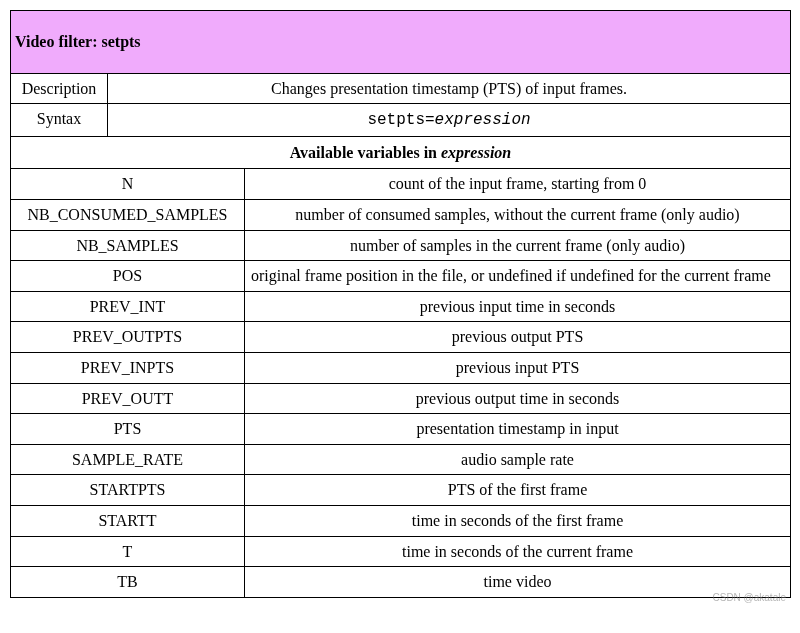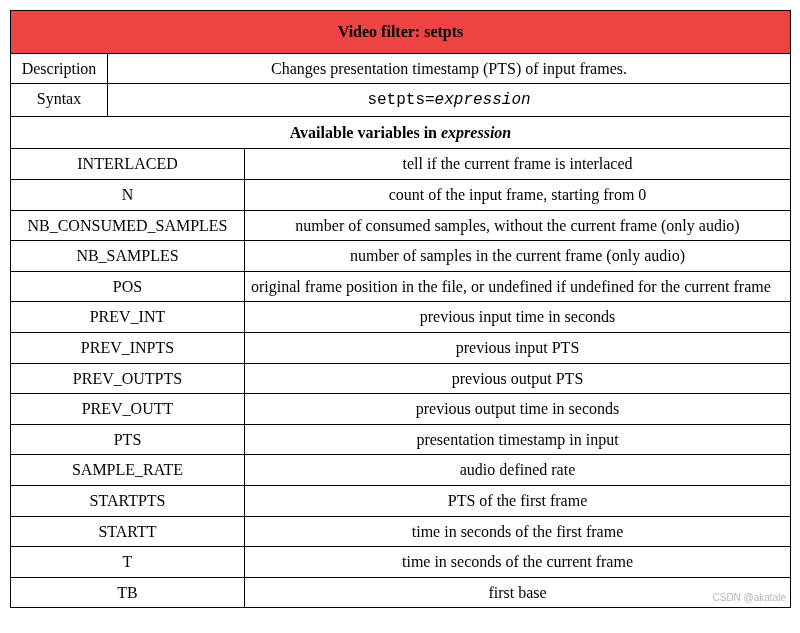--- a/index.html
+++ b/index.html
@@ -16,24 +16,24 @@
     table-layout: fixed;
   }
   td, th {
     border: 1px solid #000000;
     padding: 4px 6px;
     vertical-align: top;
     text-align: center;
     line-height: 1.35;
   }
   .title-row td {
-    background: #ef4444;
-    text-align: center;
+    background: #f0abfc;
+    text-align: left;
     font-weight: bold;
-    padding: 10px 4px;
+    padding: 20px 4px;
   }
   .subheader-row td {
     text-align: center;
     font-weight: bold;
     padding: 5px 16px;
   }
   .desc-label {
   }
   .syntax-label {
   }
@@ -87,76 +87,72 @@
     </td>
   </tr>
 
   <tr class="subheader-row">
     <td colspan="3">
       <span>Available variables in </span><span class="italic">expression</span>
     </td>
   </tr>
 
   <tr>
-    <td colspan="2">INTERLACED</td>
-    <td>tell if the current frame is interlaced</td>
-  </tr>
-  <tr>
     <td colspan="2">N</td>
     <td>count of the input frame, starting from 0</td>
   </tr>
   <tr>
     <td colspan="2">NB_CONSUMED_SAMPLES</td>
     <td>number of consumed samples, without the current frame (only audio)</td>
   </tr>
   <tr>
     <td colspan="2">NB_SAMPLES</td>
     <td>number of samples in the current frame (only audio)</td>
   </tr>
   <tr>
     <td colspan="2">POS</td>
     <td class="justify">original frame position in the file, or undefined if undefined for the current frame</td>
   </tr>
   <tr>
     <td colspan="2">PREV_INT</td>
     <td>previous input time in seconds</td>
   </tr>
   <tr>
+    <td colspan="2">PREV_OUTPTS</td>
+    <td>previous output PTS</td>
+  </tr>
+  <tr>
     <td colspan="2">PREV_INPTS</td>
     <td>previous input PTS</td>
-  </tr>
-  <tr>
-    <td colspan="2">PREV_OUTPTS</td>
-    <td>previous output PTS</td>
   </tr>
   <tr>
     <td colspan="2">PREV_OUTT</td>
     <td>previous output time in seconds</td>
   </tr>
   <tr>
     <td colspan="2">PTS</td>
     <td>presentation timestamp in input</td>
   </tr>
   <tr>
     <td colspan="2">SAMPLE_RATE</td>
-    <td>audio defined rate</td>
+    <td>audio sample rate</td>
   </tr>
   <tr>
     <td colspan="2">STARTPTS</td>
     <td>PTS of the first frame</td>
   </tr>
   <tr>
     <td colspan="2">STARTT</td>
     <td>time in seconds of the first frame</td>
   </tr>
   <tr>
     <td colspan="2">T</td>
     <td>time in seconds of the current frame</td>
   </tr>
   <tr>
     <td colspan="2">TB</td>
-    <td>first base</td>
+    <td>time video</td>
   </tr>
 
 </tbody>
   </table>
 
 <div class="watermark">CSDN @akatale</div>
 
 </body></html>

